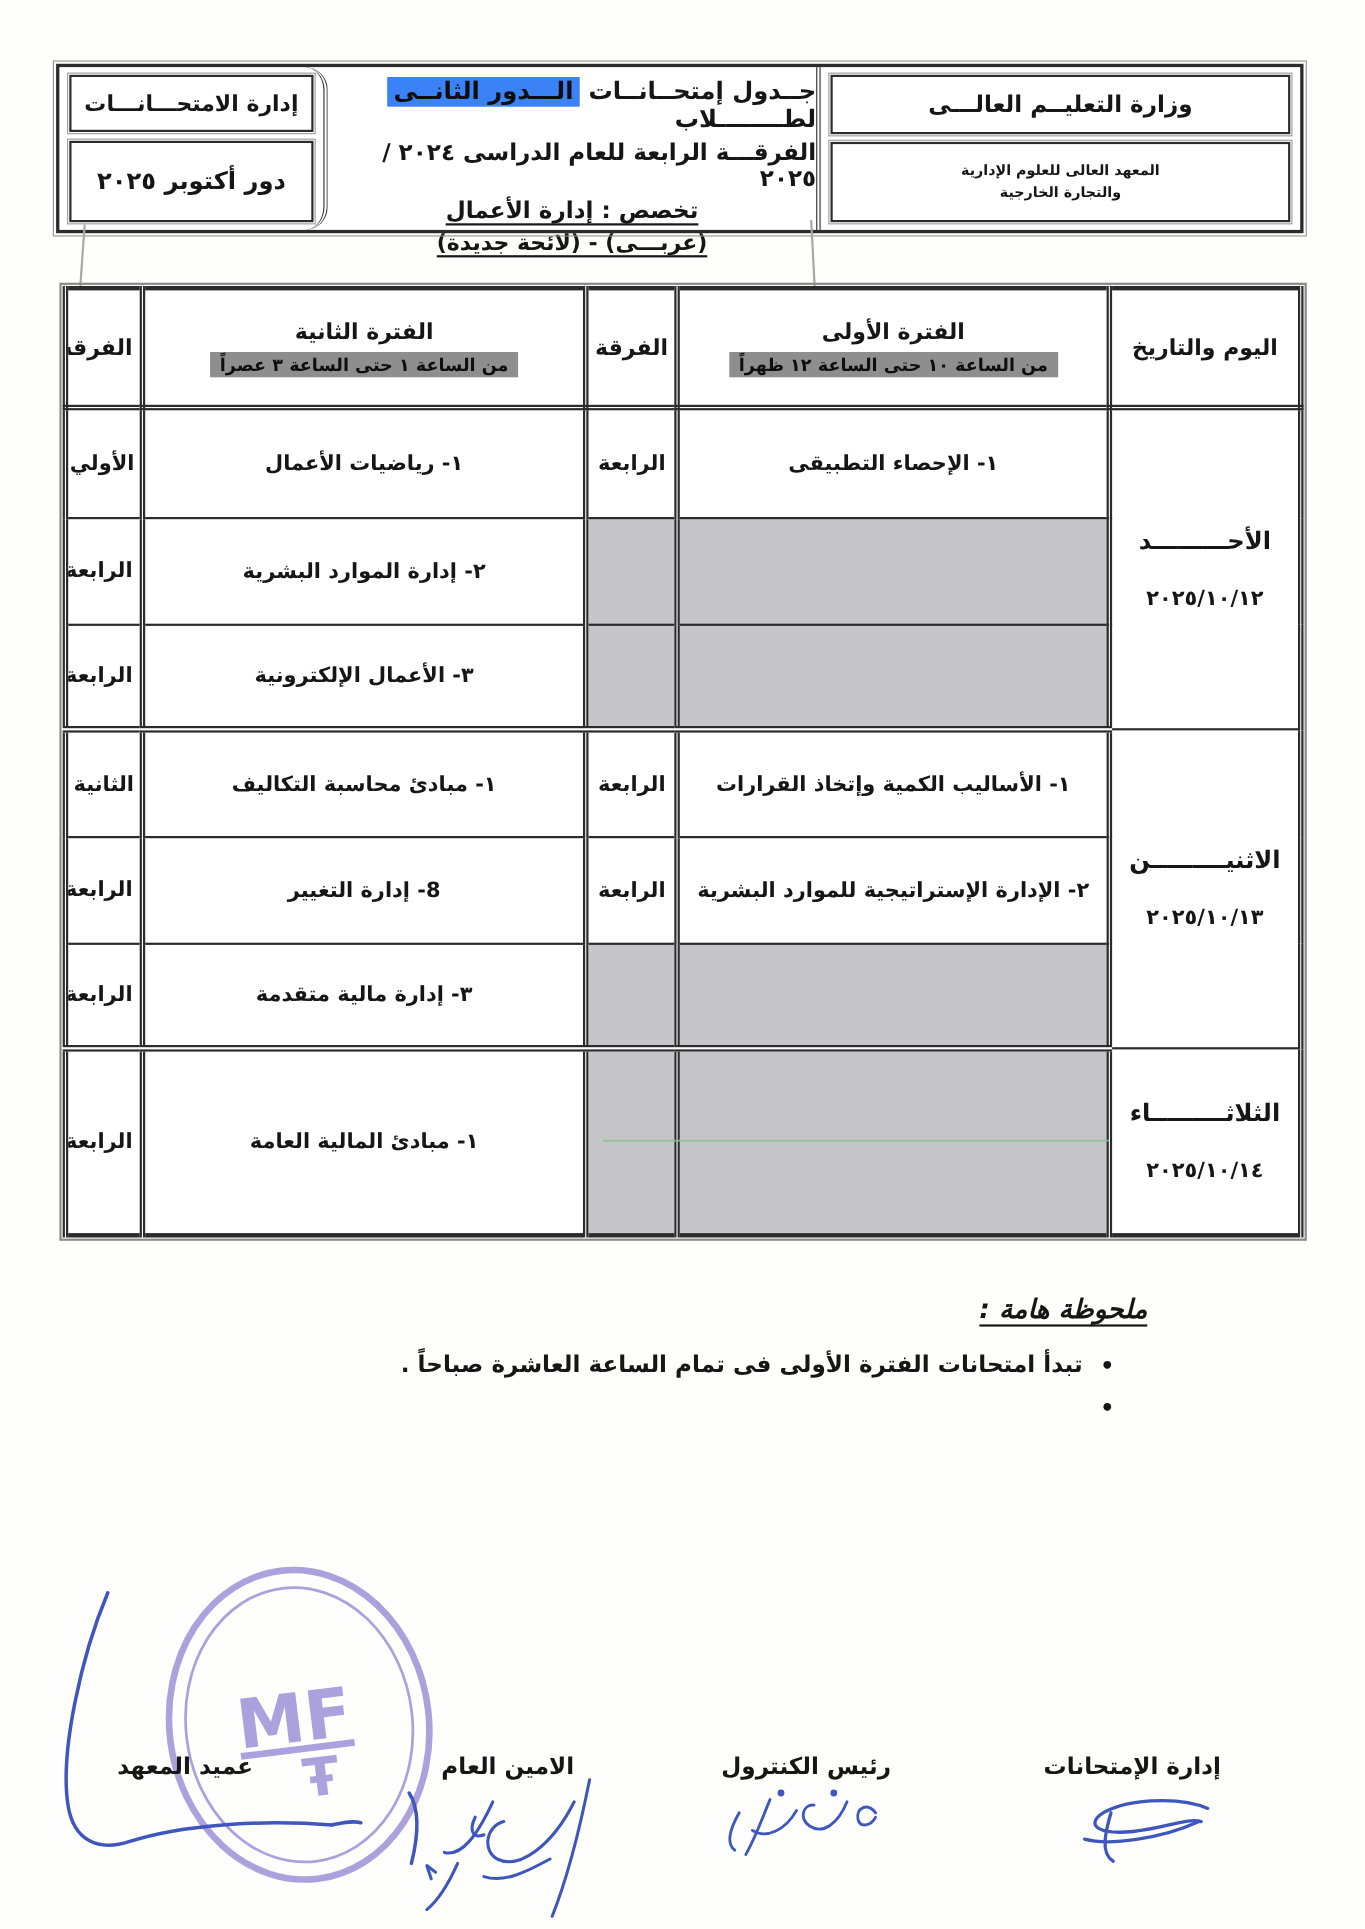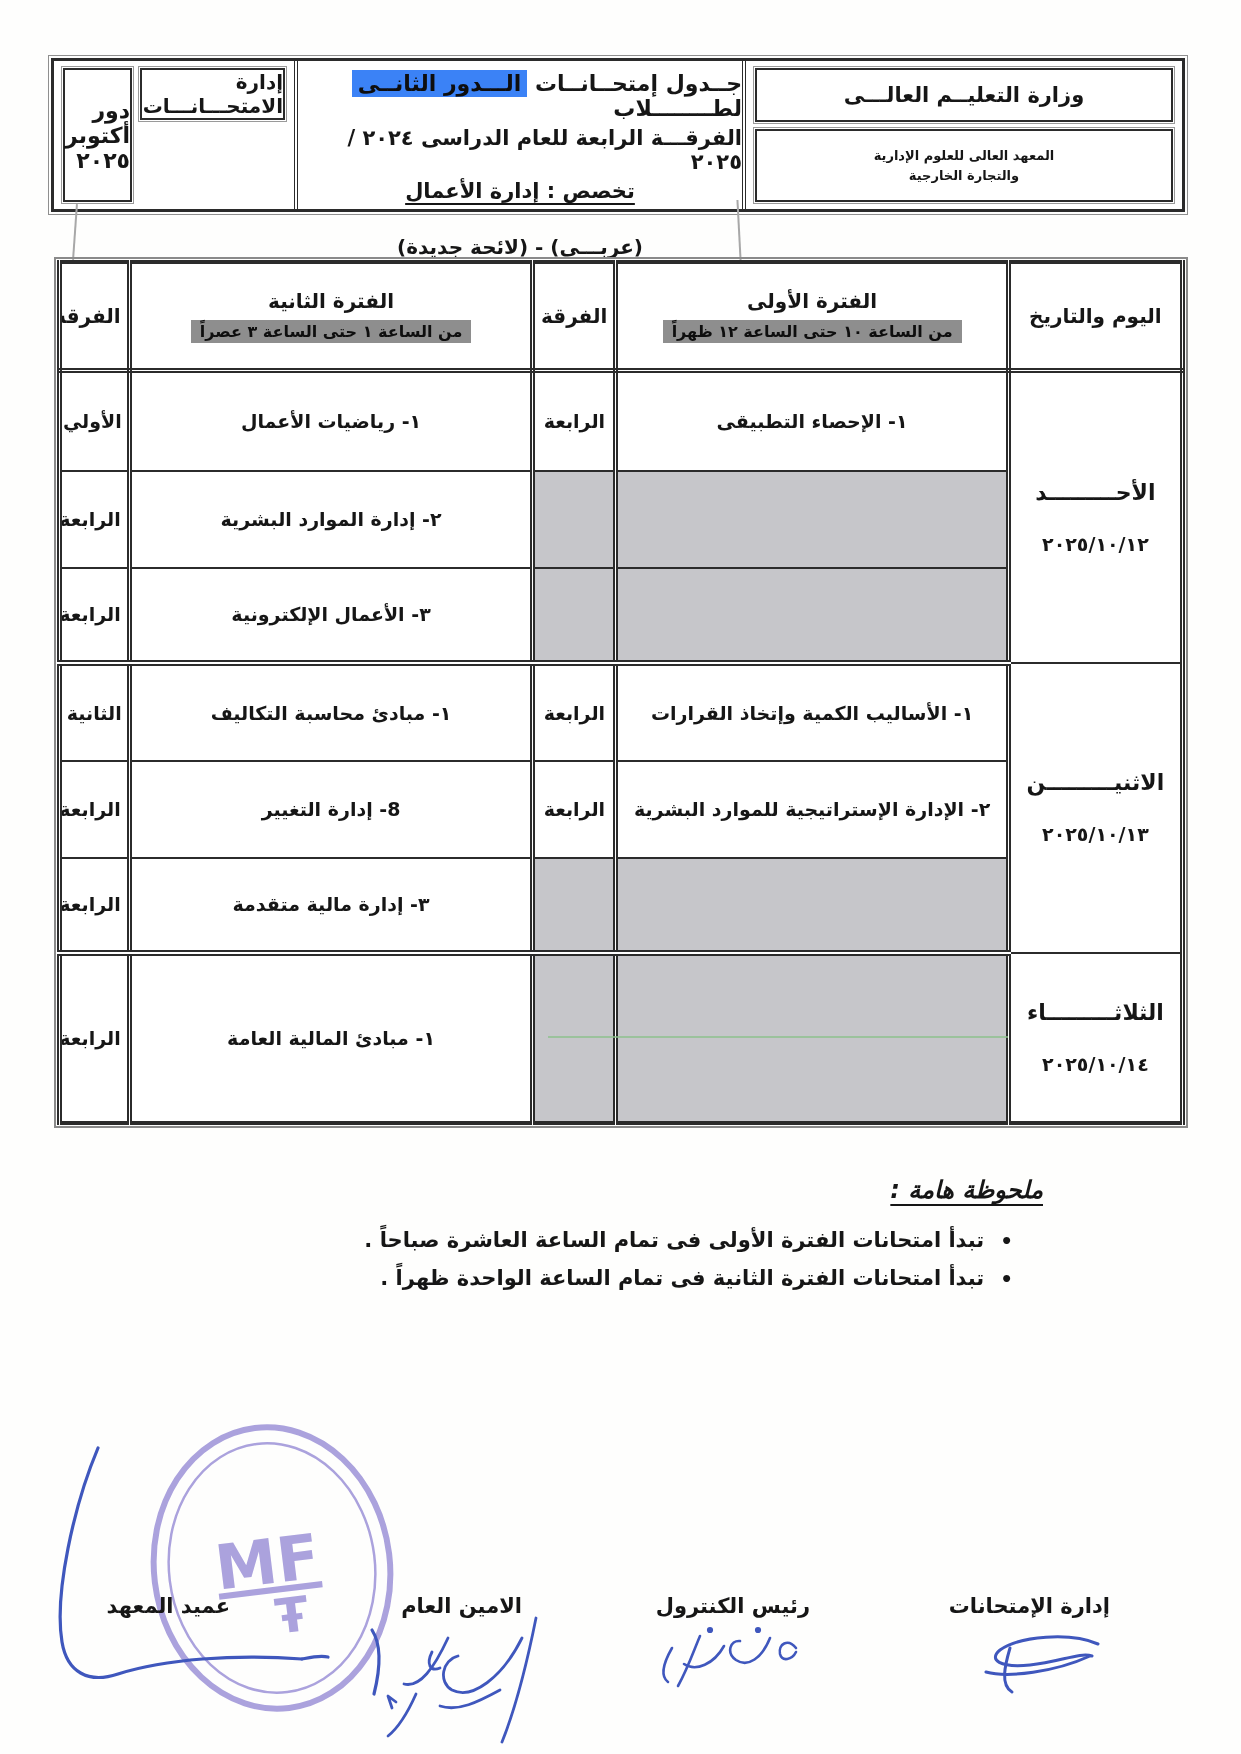--- a/index.html
+++ b/index.html
@@ -11,36 +11,36 @@
   .page{position:absolute;inset:0;background:#fefefd;}
 
   
   .letterhead{
     position:absolute;right:56px;top:58px;width:1128px;height:148px;
     border:3px solid #2b2b2b;outline:1px solid #8f8f8f;outline-offset:2px;
     display:flex;background:#fff;
   }
   .lh-col-right{width:418px;display:flex;flex-direction:column;gap:7px;
     padding:7px 9px;border-left:4px double #2b2b2b;}
-  .lh-col-left{width:222px;display:flex;flex-direction:row;gap:8px;
-    padding:7px 9px;border-right:4px double #2b2b2b;}
+  .lh-col-left{width:222px;display:flex;flex-direction:column;gap:8px;
+    padding:7px 9px;border-right:4px double #2b2b2b;border-radius:21px;}
   .lh-col-center{flex:1;display:flex;flex-direction:column;align-items:center;
     padding-top:10px;gap:5px;}
   .lh-inner{border:2px solid #2b2b2b;outline:1px solid #9a9a9a;outline-offset:1px;
     display:flex;flex-direction:column;align-items:center;justify-content:center;
     font-weight:bold;background:#fff;}
   .lh-ministry{height:50px;font-size:21px;}
   .lh-institute{flex:1;font-size:13px;line-height:1.5;}
   .lh-exams{height:48px;font-size:20px;}
   .lh-session{flex:1;font-size:22px;letter-spacing:1px;}
   .t-line1{font-size:22px;font-weight:bold;white-space:pre-wrap;}
   .t-line1 .hl{background:#3b82f6;padding:1px 6px;color:#0e0e0e;}
   .t-line2{font-size:21px;font-weight:bold;}
   .t-line3{font-size:21px;font-weight:bold;text-decoration:underline;text-underline-offset:5px;text-decoration-thickness:2px;}
-  .t-line4{font-size:20px;font-weight:bold;text-underline-offset:5px;text-decoration-thickness:2px;margin-top:27px;}
+  .t-line4{font-size:20px;font-weight:bold;text-decoration:underline;text-underline-offset:5px;text-decoration-thickness:2px;}
 
   
   .artifact{position:absolute;width:2px;background:#a8a8a8;}
   .artifact.a1{left:74px;top:204px;height:56px;transform:rotate(4deg);}
   .artifact.a2{left:738px;top:200px;height:60px;transform:rotate(-3deg);}
   .green-line{position:absolute;left:548px;top:1036px;width:460px;height:2px;background:#8cc08c;opacity:.75;}
 
   
   table.sched{
     position:absolute;right:56px;top:260px;width:1128px;height:862px;
@@ -211,21 +211,20 @@
 
   <div class="notes">
     <div class="notes-h">ملحوظة هامة :</div>
     <div class="notes-list">
       <div class="note-li">
         <span class="note-bullet">•</span>
         <span>تبدأ امتحانات الفترة الأولى فى تمام الساعة العاشرة صباحاً .</span>
       </div>
       <div class="note-li">
         <span class="note-bullet">•</span>
-        <span>تبدأ امتحانات الفترة الثانية فى تمام الساعة الواحدة ظهراً .</span>
       </div>
     </div>
   </div>
 
   <svg class="stamp" width="252" height="296" viewBox="0 0 252 296">
     <ellipse cx="126" cy="148" rx="118" ry="141" fill="none" stroke="#998fd6" stroke-width="6"></ellipse>
     <ellipse cx="126" cy="148" rx="103" ry="125" fill="none" stroke="#998fd6" stroke-width="2.5"></ellipse>
     <defs>
       <path id="ringPath" d="M 126,40 A 88,110 0 1 1 125.9,40"></path>
     </defs>

